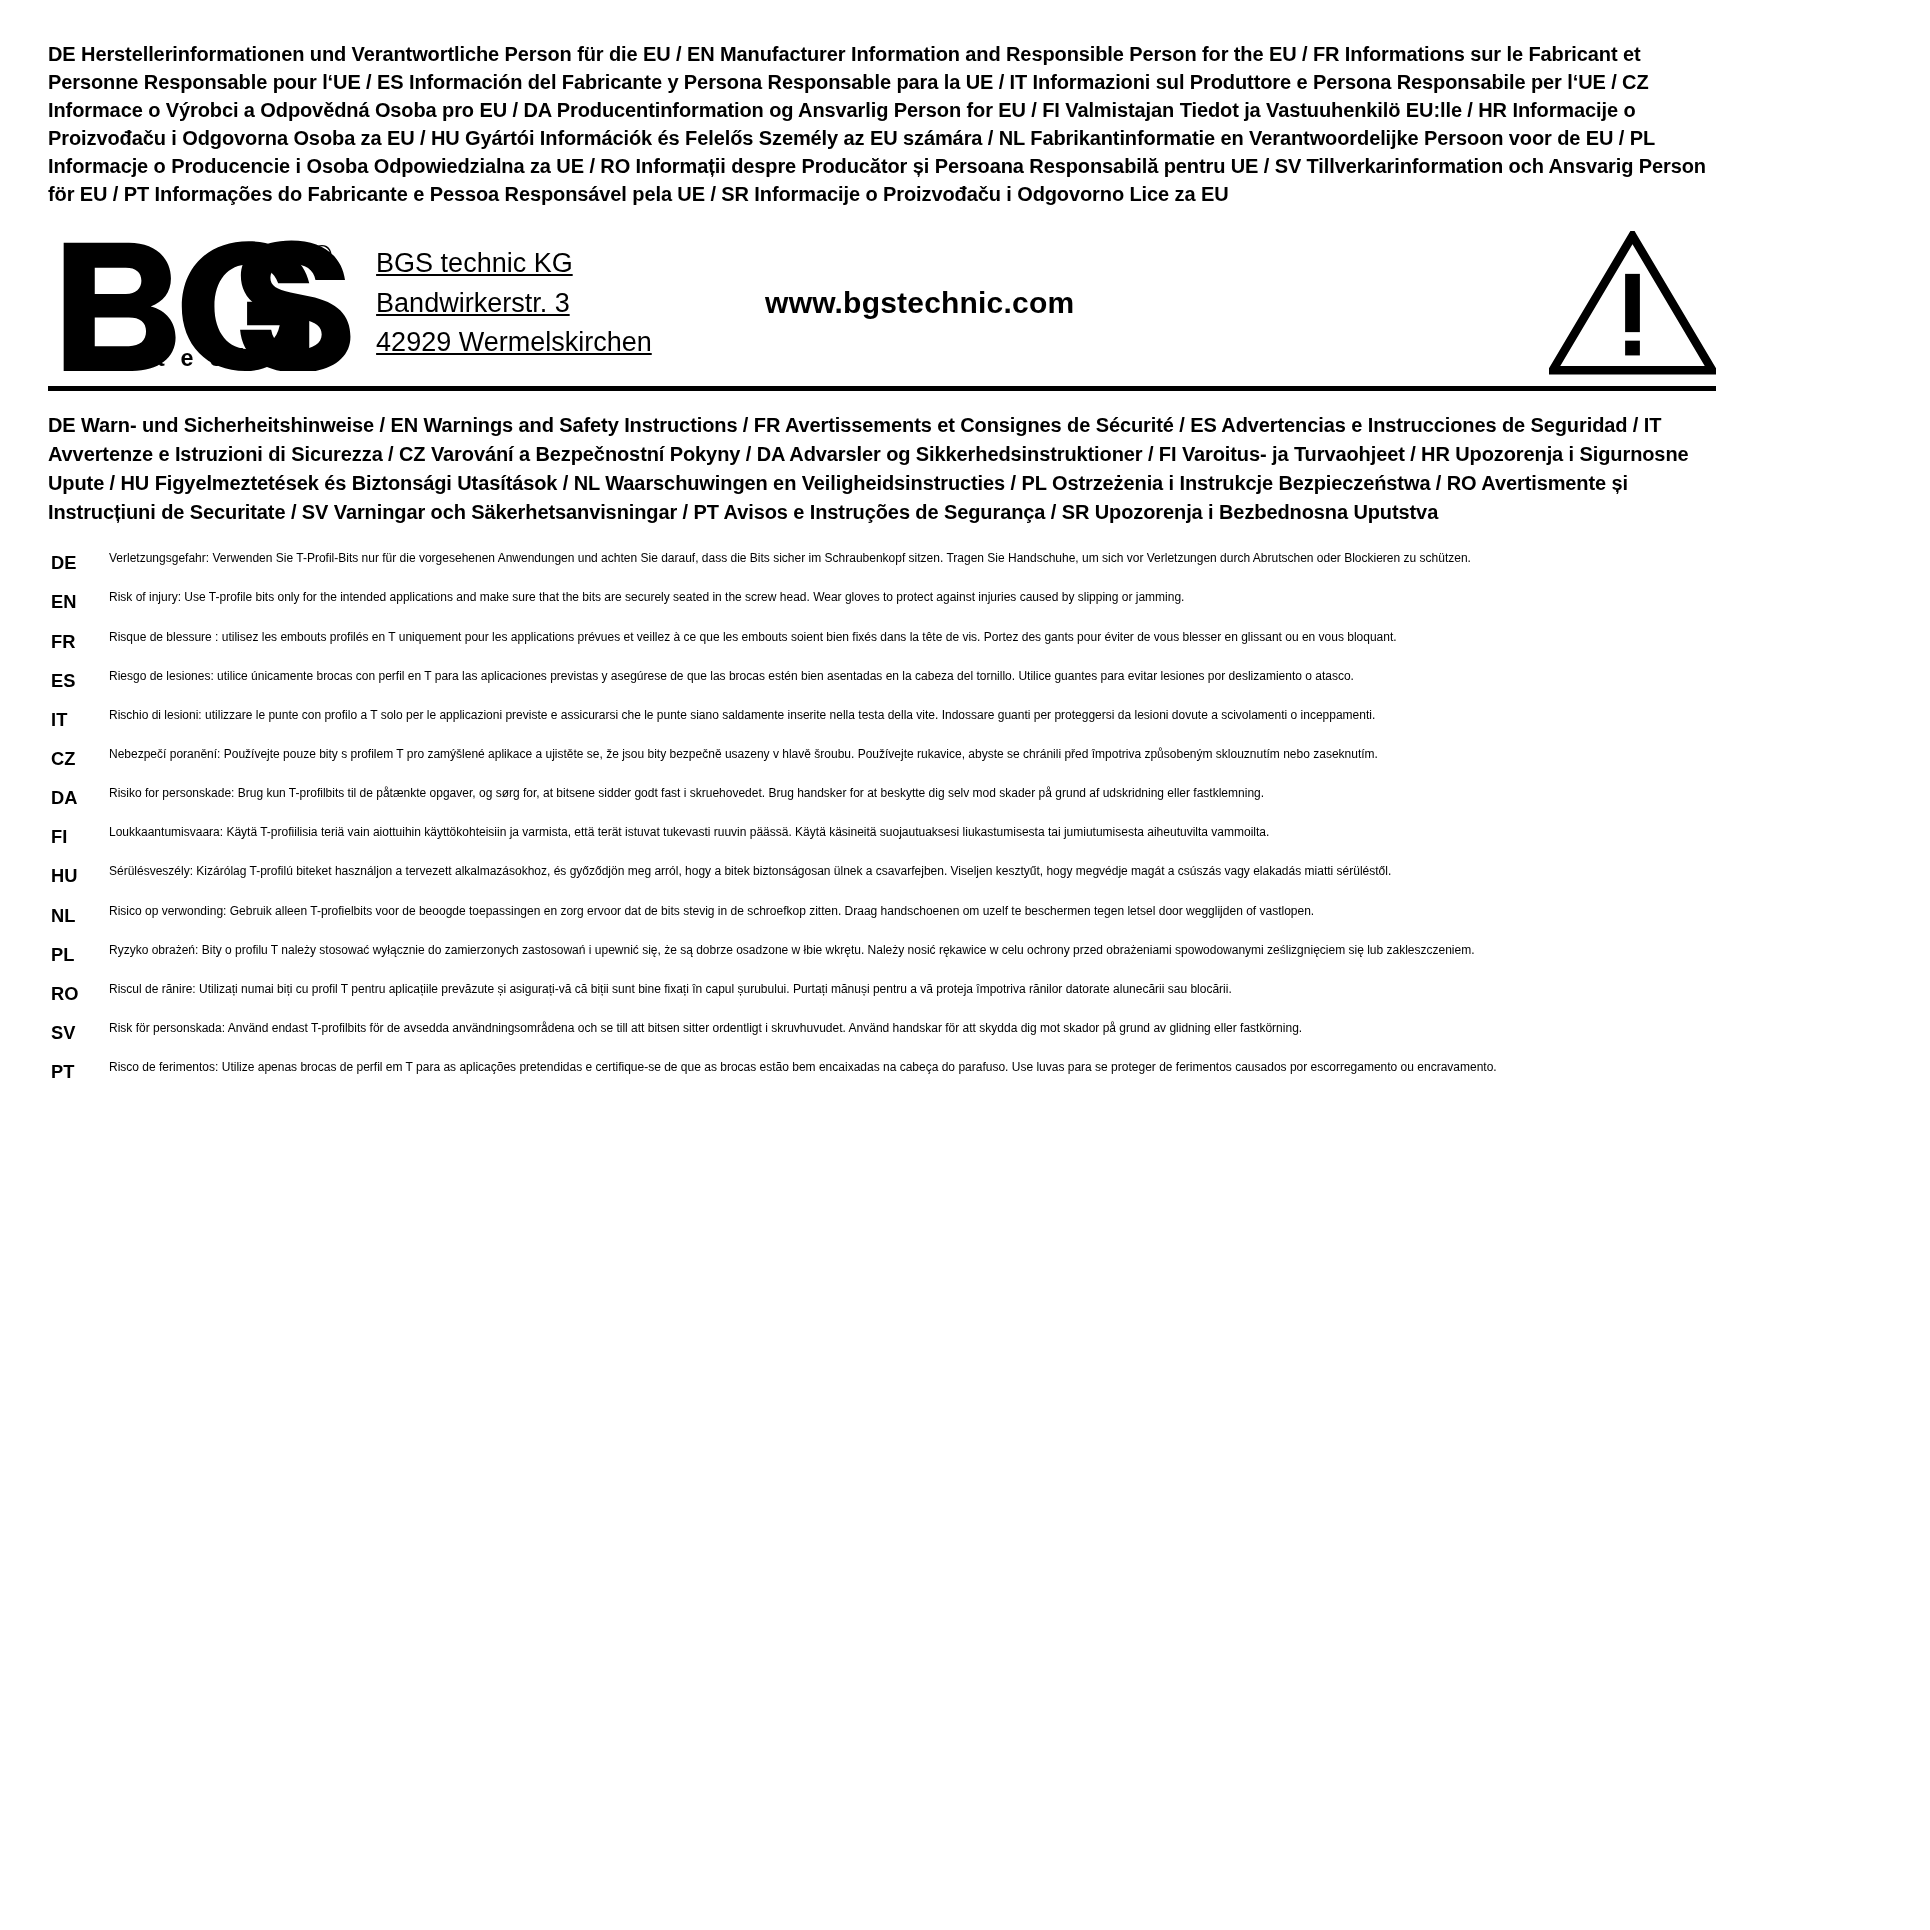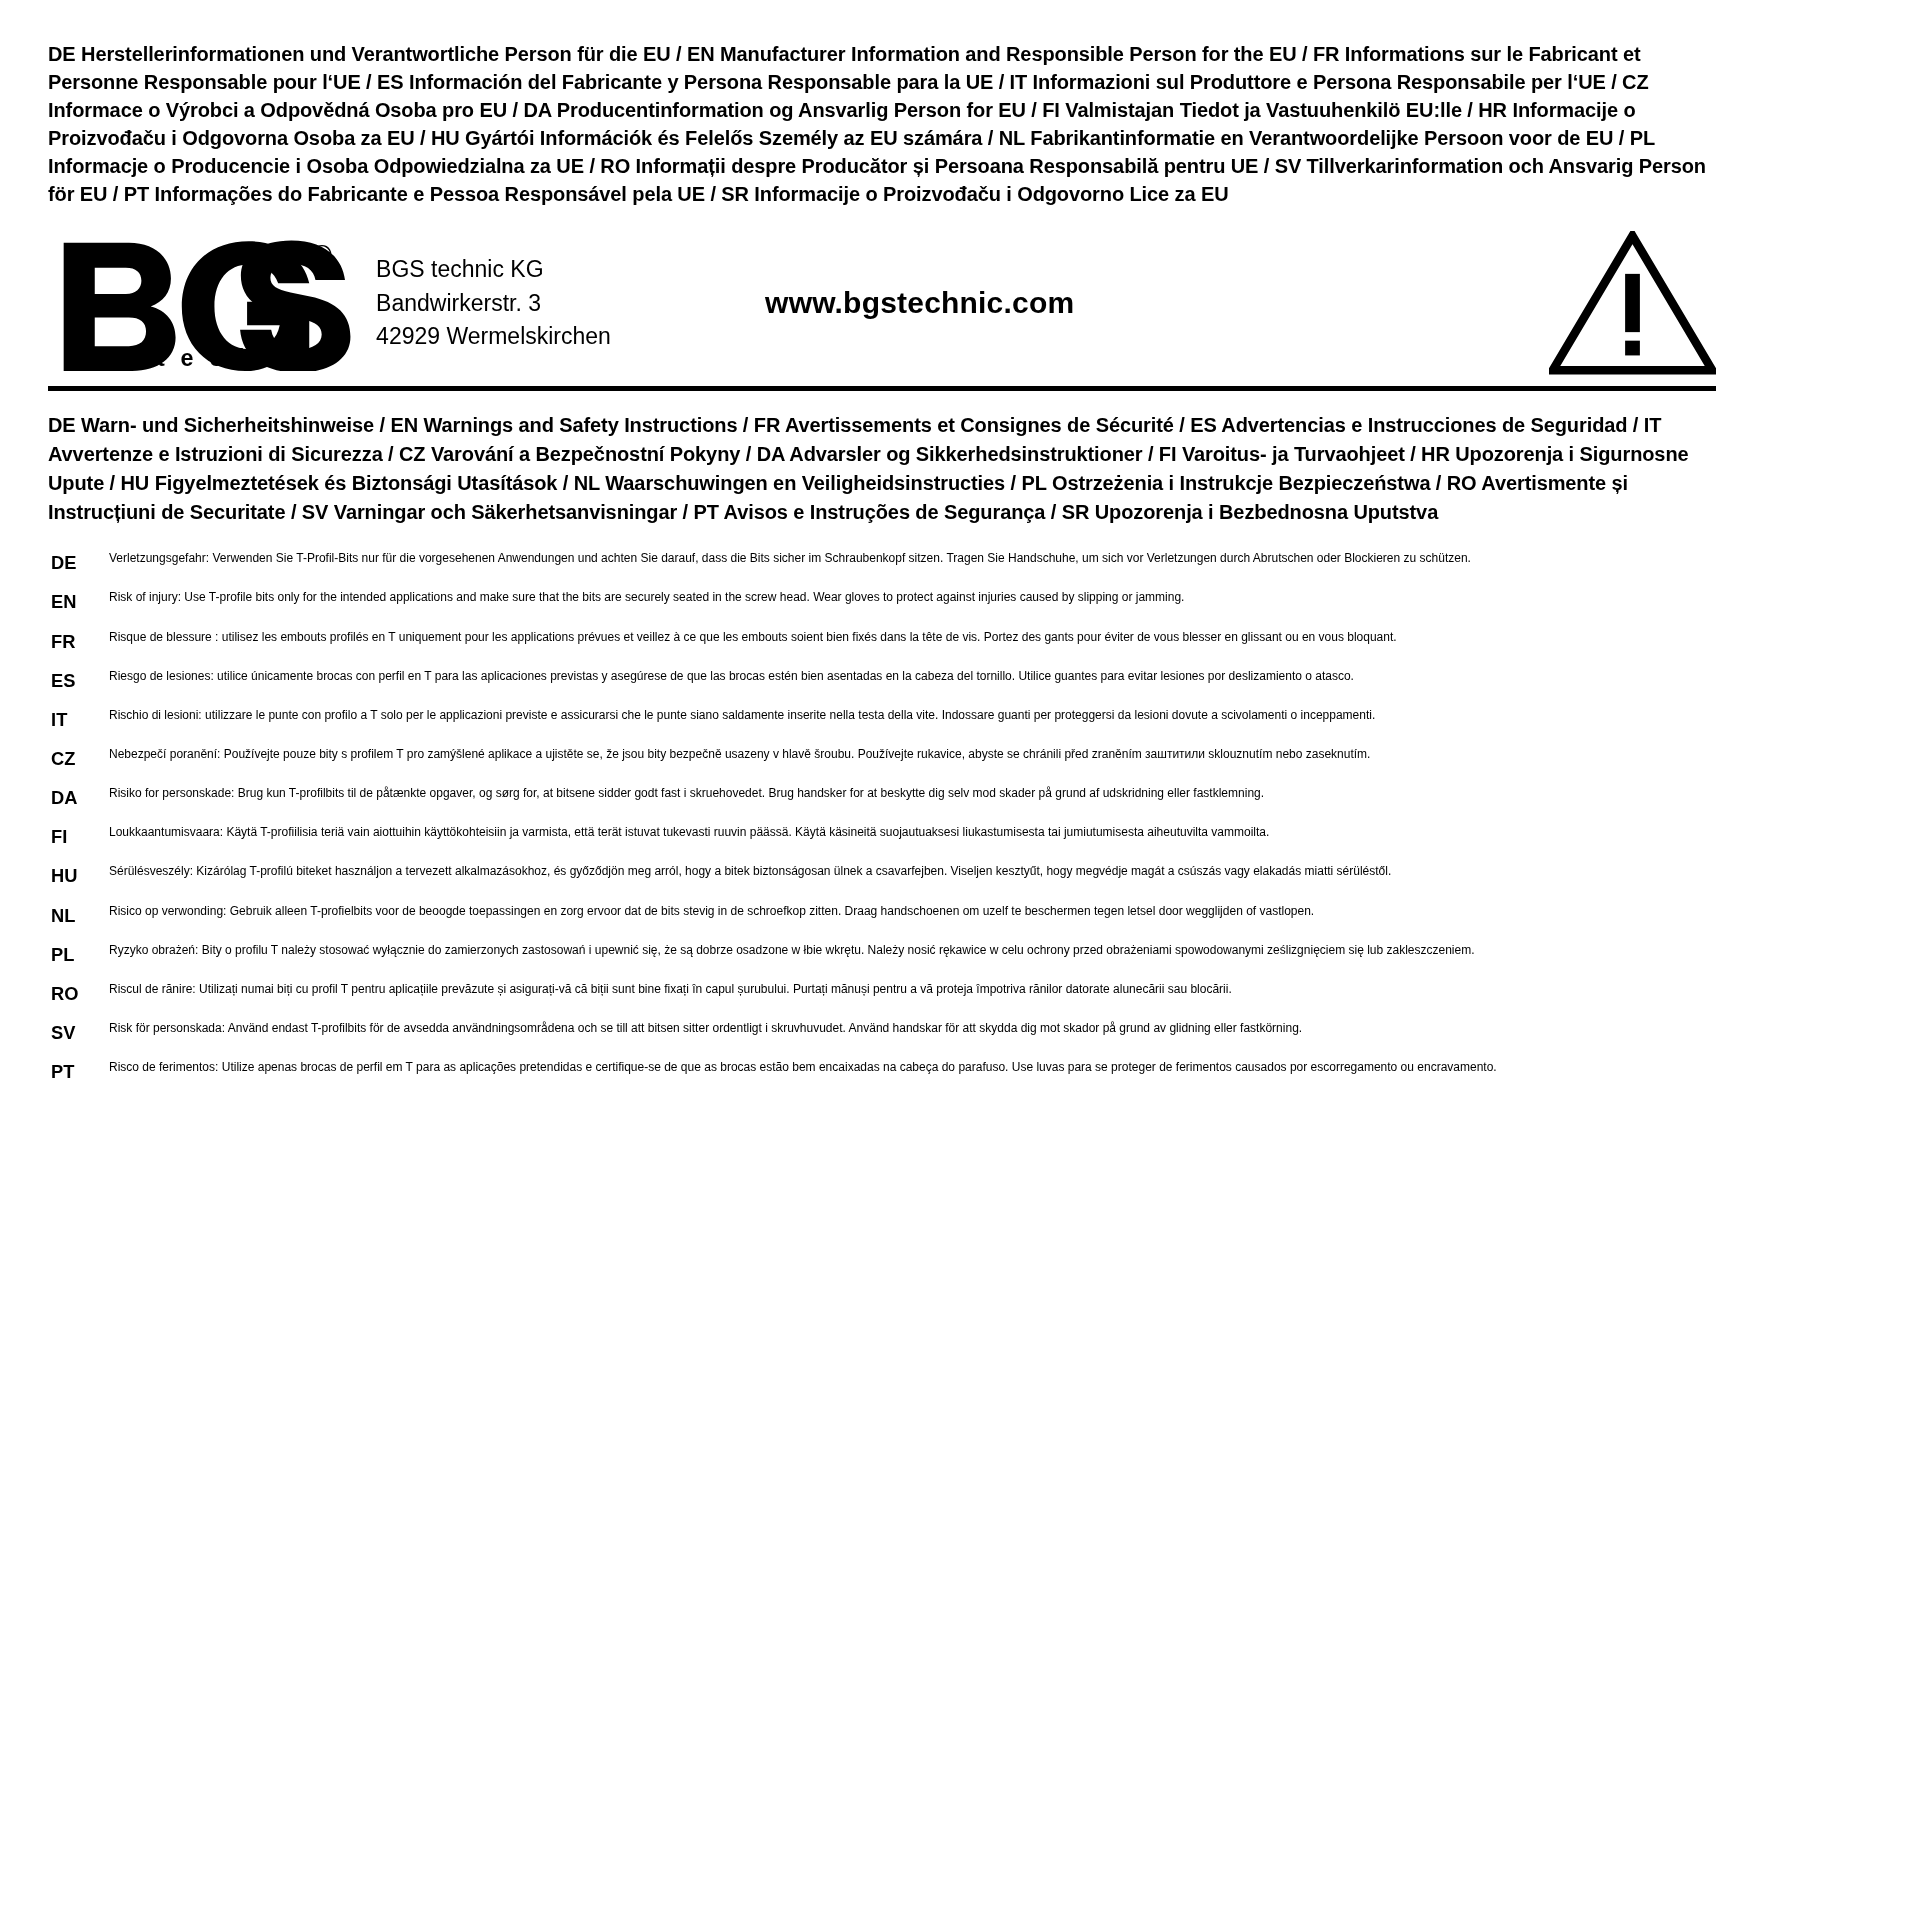--- a/index.html
+++ b/index.html
@@ -42,23 +42,24 @@
   .logo-box {
     width: 311px;
     flex: 0 0 311px;
     position: relative;
     padding-left: 9.3px;
   }
   .logo-svg { display: block; }
 
   .addr-block {
     flex: 0 0 389px;
-    font-size: 23px;
+    font-size: 27px;
     line-height: 1.45;
     padding-left: 7.8px;
+    text-decoration: underline;
   }
   .contact-block {
     flex: 0 0 342px;
     font-size: 23px;
     line-height: 1.45;
   }
   .web-block {
     flex: 1 1 auto;
     font-size: 30px;
     font-weight: bold;
@@ -172,21 +173,21 @@
       <div class="lang-text">Riesgo de lesiones: utilice únicamente brocas con perfil en T para las aplicaciones previstas y asegúrese de que las brocas estén bien asentadas en la cabeza del tornillo. Utilice guantes para evitar lesiones por deslizamiento o atasco.</div>
     </div>
 
     <div class="lang-row">
       <div class="lang-code">IT</div>
       <div class="lang-text">Rischio di lesioni: utilizzare le punte con profilo a T solo per le applicazioni previste e assicurarsi che le punte siano saldamente inserite nella testa della vite. Indossare guanti per proteggersi da lesioni dovute a scivolamenti o inceppamenti.</div>
     </div>
 
     <div class="lang-row">
       <div class="lang-code">CZ</div>
-      <div class="lang-text">Nebezpečí poranění: Používejte pouze bity s profilem T pro zamýšlené aplikace a ujistěte se, že jsou bity bezpečně usazeny v hlavě šroubu. Používejte rukavice, abyste se chránili před zraněním заштитили sklouznutím nebo zaseknutím.</div>
+      <div class="lang-text">Nebezpečí poranění: Používejte pouze bity s profilem T pro zamýšlené aplikace a ujistěte se, že jsou bity bezpečně usazeny v hlavě šroubu. Používejte rukavice, abyste se chránili před împotriva způsobeným sklouznutím nebo zaseknutím.</div>
     </div>
 
     <div class="lang-row">
       <div class="lang-code">DA</div>
       <div class="lang-text">Risiko for personskade: Brug kun T-profilbits til de påtænkte opgaver, og sørg for, at bitsene sidder godt fast i skruehovedet. Brug handsker for at beskytte dig selv mod skader på grund af udskridning eller fastklemning.</div>
     </div>
 
     <div class="lang-row">
       <div class="lang-code">FI</div>
       <div class="lang-text">Loukkaantumisvaara: Käytä T-profiilisia teriä vain aiottuihin käyttökohteisiin ja varmista, että terät istuvat tukevasti ruuvin päässä. Käytä käsineitä suojautuaksesi liukastumisesta tai jumiutumisesta aiheutuvilta vammoilta.</div>

